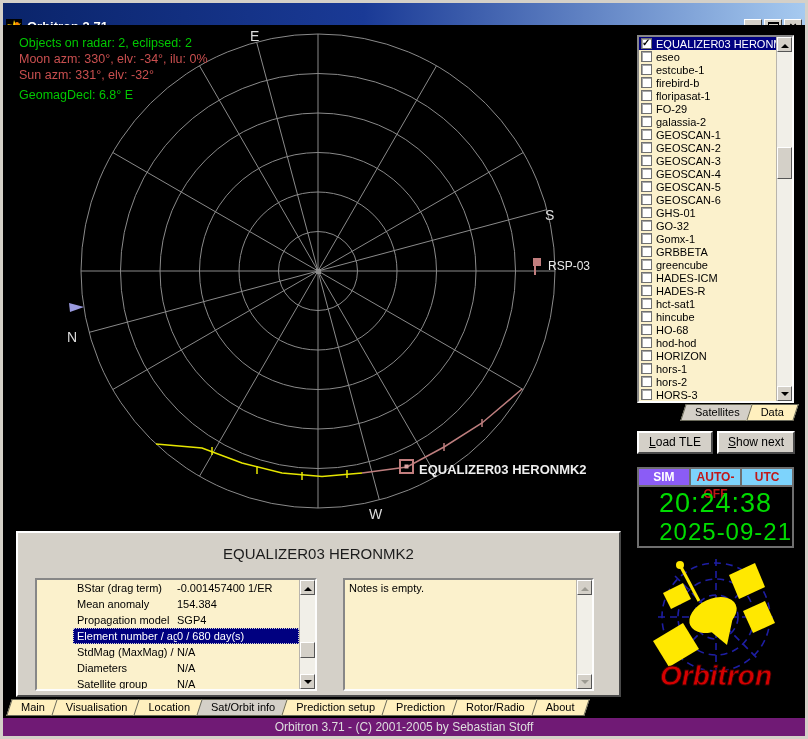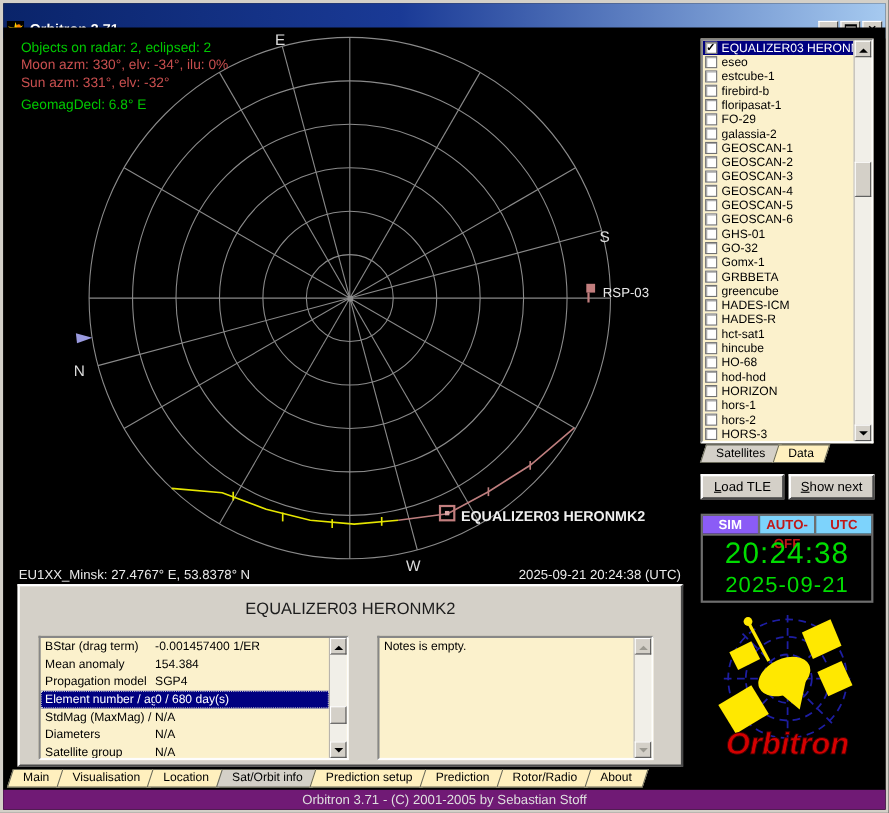--- a/index.html
+++ b/index.html
@@ -51,50 +51,50 @@
   .sb-thumb{position:absolute;left:0;right:0;background:#D4D0C8;border:1px solid;
     border-color:#FFF #555 #555 #FFF;}
   
   .tabrow{position:absolute;display:flex;}
   .xtab{position:relative;height:17px;line-height:16px;padding:0 12px;font-size:11px;
     color:#000;margin-right:-3px;}
   .xtab::before{content:"";position:absolute;inset:0;background:#FFF0BE;
     border:1px solid #6A6A5A;transform:skewX(-18deg);z-index:0;}
   .xtab.active::before{background:#D4D0C8;}
   .xtab span{position:relative;z-index:1;}
-  .sattabs{left:636px;top:379px;}
+  .sattabs{left:680px;top:379px;}
   .bottomtabs{left:6px;top:674px;}
   
   .pushbtn{position:absolute;height:23px;background:#D4D0C8;color:#000;font-size:12px;
     border:2px solid;border-color:#FFFFFF #4A4A4A #4A4A4A #FFFFFF;text-align:center;
     line-height:19px;cursor:default;}
   #btn-loadtle{left:634px;top:406px;width:76px;}
   #btn-shownext{left:714px;top:406px;width:78px;}
   .accel{text-decoration:underline;}
   
   .clockpanel{position:absolute;left:634px;top:442px;width:157px;height:81px;
     background:#000;border:2px solid #6E6E6E;}
   .modes{display:flex;height:18px;border-bottom:2px solid #6E6E6E;}
   .mode{flex:1;text-align:center;font-size:12px;font-weight:bold;color:#C01818;
     line-height:17px;border-right:2px solid #6E6E6E;background:#7dd3fc;}
   .mode:last-child{border-right:none;}
   .mode.active{background:#8b5cf6;color:#FFF;}
   .clock-time{text-align:center;font-size:27px;color:#00DC00;line-height:31px;letter-spacing:1px;margin-top:1px;}
-  .clock-date{text-align:center;font-size:20px;color:#00DC00;line-height:26px;letter-spacing:1px;}
+  .clock-date{text-align:right;font-size:24px;color:#00DC00;line-height:26px;letter-spacing:1px;}
   
   .logo{position:absolute;left:634px;top:530px;width:158px;height:145px;}
   
   .infopanel{position:absolute;left:13px;top:506px;width:605px;height:166px;background:#D4D0C8;
     border:2px solid;border-color:#FFFFFF #4A4A4A #4A4A4A #FFFFFF;}
   .info-title{text-align:center;margin-top:12px;font-size:15px;color:#1C1C1C;}
   .infobox{position:absolute;top:45px;height:113px;background:#FBF1CC;
     border:2px solid;border-color:#878787 #FDFDFD #FDFDFD #878787;}
   .infobox.left{left:17px;width:282px;}
   .infobox.right{left:305px;width:251px;margin-left:20px;}
-  .info-rows{position:absolute;left:0;top:0;right:16px;bottom:0;overflow:hidden;}
+  .info-rows{position:absolute;left:0;top:0;right:16px;bottom:0;overflow:hidden;padding-left:36px;}
   .info-row{display:flex;height:16px;font-size:11px;color:#000;align-items:center;padding-left:4px;}
   .info-row.selected{background:#000080;color:#FFF;outline:1px dotted #D0D0D0;outline-offset:-1px;}
   .il{flex:0 0 100px;white-space:nowrap;overflow:hidden;}
   .iv{flex:1;white-space:nowrap;overflow:hidden;}
   .notes-text{position:absolute;left:4px;top:2px;right:20px;font-size:11px;color:#000;}
   
   .statusbar{position:absolute;left:0;right:0;top:693px;bottom:0;background:#701a75;
     color:#DFDFDF;font-size:12px;text-align:center;line-height:18px;}
 </style>
 </head>
@@ -169,24 +169,20 @@
         <text x="538" y="193" font-size="14" fill="#DCDCDC">S</text>
         <text x="362" y="492" font-size="14" fill="#DCDCDC">W</text>
         <text x="60" y="315" font-size="14" fill="#DCDCDC">N</text>
 
         <text x="12" y="20" font-size="12.5" fill="#00C800">Objects on radar: 2, eclipsed: 2</text>
         <text x="12" y="36" font-size="12.5" fill="#C94F4F">Moon azm: 330°, elv: -34°, ilu: 0%</text>
         <text x="12" y="52" font-size="12.5" fill="#C94F4F">Sun azm: 331°, elv: -32°</text>
         <text x="12" y="72" font-size="12.5" fill="#00C800">GeomagDecl: 6.8° E</text>
       </svg>
 
-      <div class="statusrow">
-        <span>EU1XX_Minsk: 27.4767° E, 53.8378° N</span>
-        <span>2025-09-21 20:24:38 (UTC)</span>
-      </div>
     </div>
 
     <div class="satlist">
       <div class="sat-rows">
   <div class="sat-row checked selected">
     <span class="cb"></span>
     <span class="sat-name">EQUALIZER03 HERONMK2</span>
   </div>
 
   <div class="sat-row">

